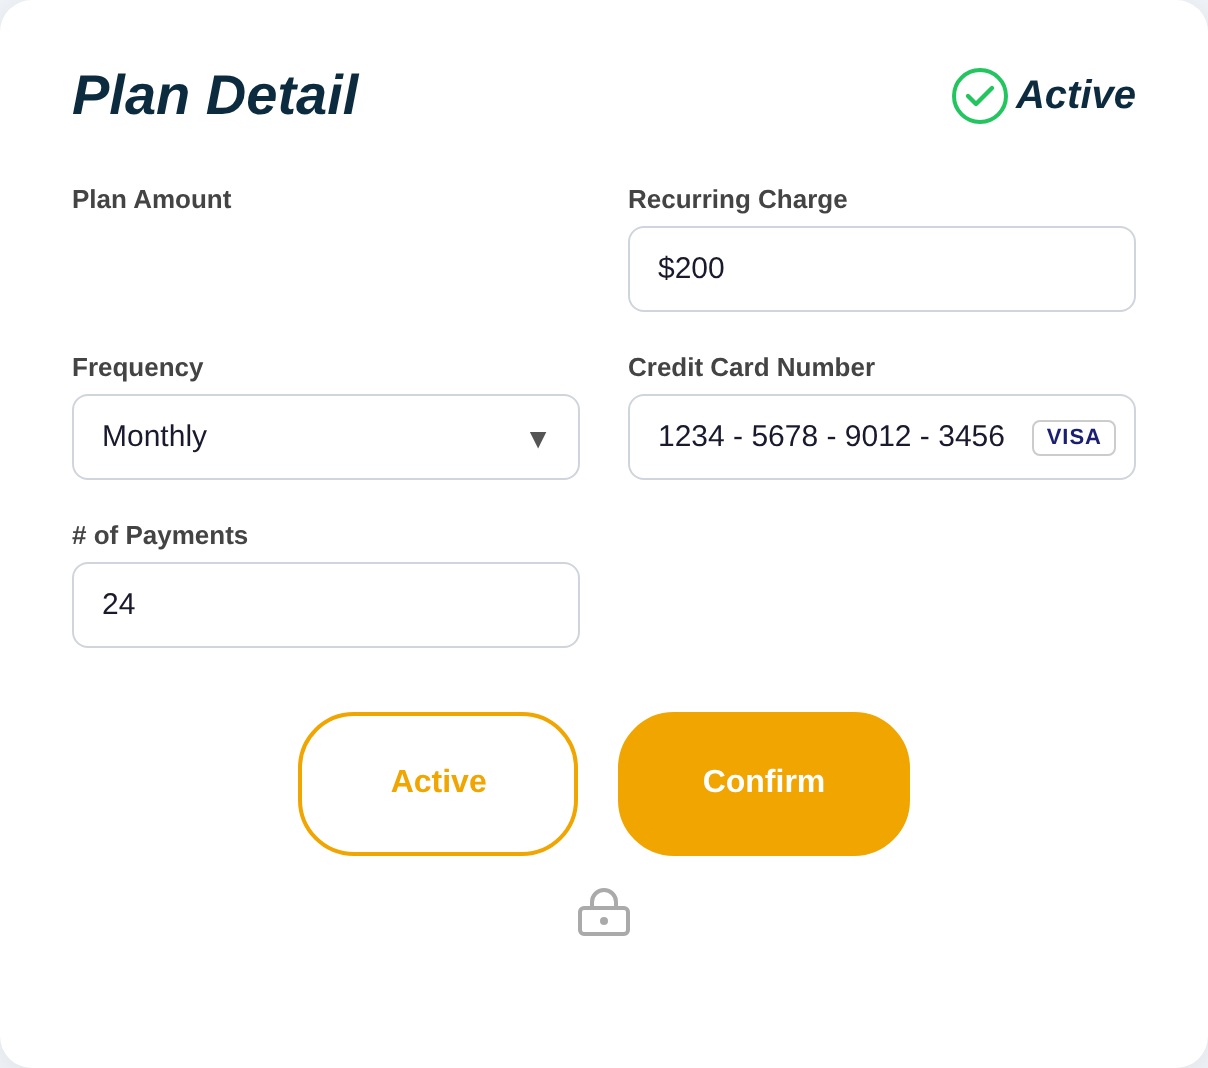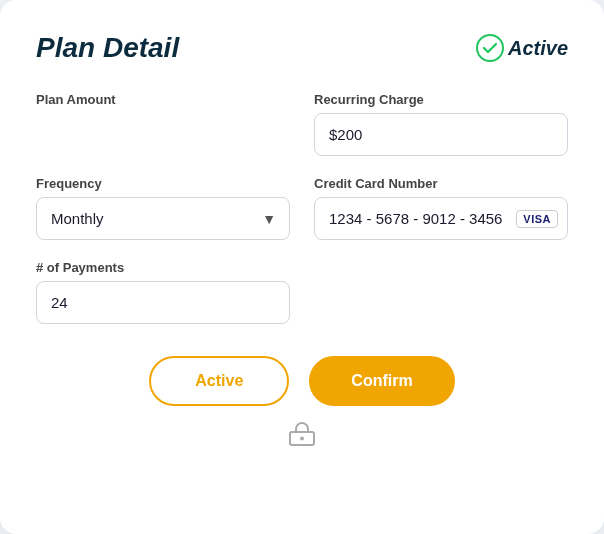--- a/index.html
+++ b/index.html
@@ -180,21 +180,21 @@
       font-weight: 700;
       cursor: pointer;
       min-width: 140px;
     }
 
     .btn-confirm {
       background: #f0a500;
       border: 2px solid #f0a500;
       color: #fff;
       border-radius: 28px;
-      padding: 14px 40px;
+      padding: 25px 40px;
       font-size: 16px;
       font-weight: 700;
       cursor: pointer;
       min-width: 140px;
     }
 
     .footer-icon {
       display: flex;
       justify-content: center;
       margin-top: 16px;

